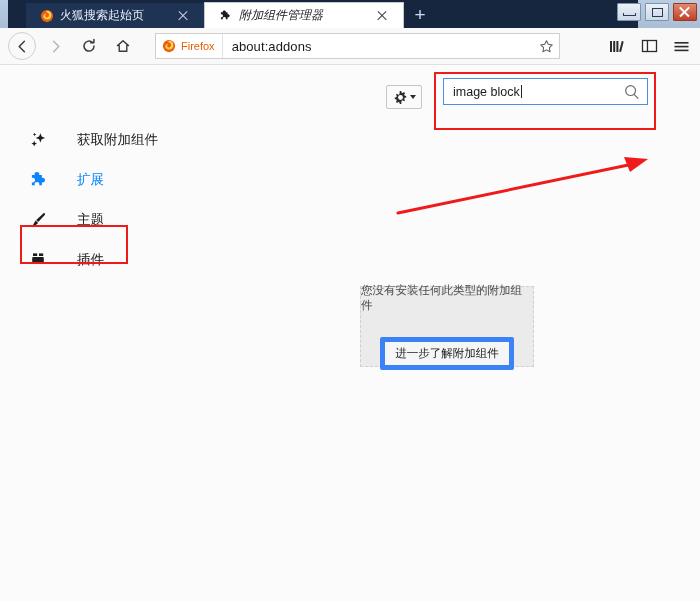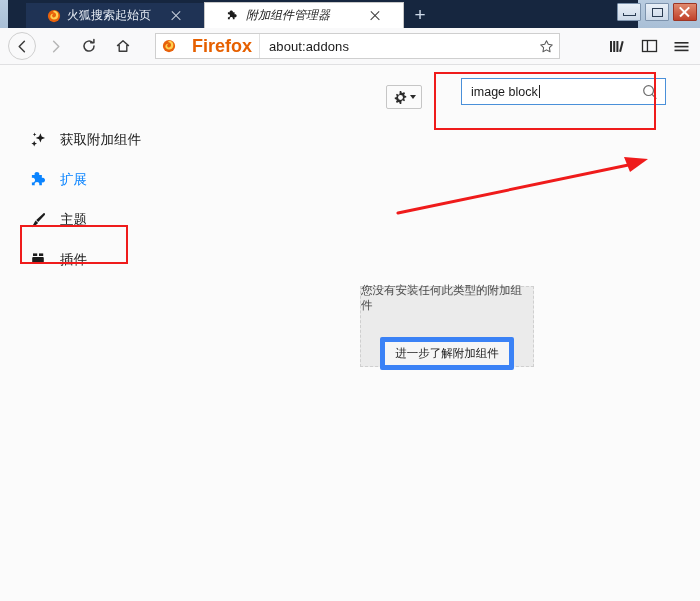--- a/index.html
+++ b/index.html
@@ -12,21 +12,21 @@
   .titlebar{
     position:absolute;left:0;top:0;width:700px;height:28px;
     background:linear-gradient(#b9cce0,#a9bfd6);
   }
   .tabstrip{
     position:absolute;left:8px;top:0;width:630px;height:28px;
     background:#16263f;
   }
   .tab{
     position:absolute;top:3px;height:25px;box-sizing:border-box;
-    display:flex;align-items:center;padding:0 21px;font-size:12px;
+    display:flex;align-items:center;padding:0 14px;font-size:12px;
   }
   .tab-inactive{
     left:18px;width:178px;background:#1f3355;color:#e8eef6;
   }
   .tab-active{
     left:196px;width:200px;background:#ffffff;color:#1a1a1a;
     border-top:1px solid #c8c8c8;border-left:1px solid #c8c8c8;border-right:1px solid #c8c8c8;
     top:2px;height:26px;font-style:italic;
   }
   .tab-favicon{width:14px;height:14px;margin-right:6px;flex:0 0 14px;display:block;}
@@ -57,52 +57,52 @@
     border-bottom:1px solid #e0e0e2;display:flex;align-items:center;
   }
   .navicon{width:30px;height:28px;margin-left:4px;display:flex;align-items:center;justify-content:center;color:#3b3b3b;}
   .navicon.back{margin-left:8px;border:1px solid #cfcfcf;border-radius:50%;width:26px;height:26px;}
   .navicon.dim{color:#b6b6b6;}
   .urlbar{
     position:absolute;left:155px;top:33px;width:405px;height:26px;box-sizing:border-box;
     background:#fff;border:1px solid #cfcfcf;display:flex;align-items:center;
   }
   .identity{display:flex;align-items:center;height:100%;padding:0 7px 0 6px;border-right:1px solid #e2e2e2;}
-  .identity-label{color:#e66000;font-size:18px;margin-left:16px;font-weight:700;}
+  .identity-label{color:#e66000;font-size:11px;margin-left:5px;font-weight:400;}
   .urltext{flex:1 1 auto;font-size:13px;color:#1a1a1a;padding-left:9px;letter-spacing:.1px;}
   .starbtn{width:26px;height:100%;display:flex;align-items:center;justify-content:center;color:#5a5a5a;}
   .toolbar-right{position:absolute;right:4px;top:32px;display:flex;align-items:center;gap:2px;}
   .tbicon{width:30px;height:28px;display:flex;align-items:center;justify-content:center;color:#2b2b2b;}
   
   .content{position:absolute;left:0;top:65px;width:700px;height:536px;background:#fbfbfb;}
   .search-wrap{position:absolute;left:434px;top:7px;width:222px;height:58px;}
   .search-anno{
     position:absolute;left:0;top:0;width:222px;height:58px;box-sizing:border-box;
     border:2px solid #ef1b1b;
   }
   .gear-btn{
     position:absolute;left:-48px;top:13px;width:36px;height:24px;box-sizing:border-box;
     border:1px solid #c6c6c6;background:#fbfbfb;border-radius:2px;
     display:flex;align-items:center;justify-content:center;gap:2px;color:#2b2b2b;
   }
   .caret{width:0;height:0;border-left:3px solid transparent;border-right:3px solid transparent;border-top:4px solid #2b2b2b;}
   .search-box{
     position:absolute;left:9px;top:6px;width:205px;height:27px;box-sizing:border-box;
-    background:#fff;border:1px solid #4a90d9;display:flex;align-items:center;padding:0 6px 0 9px;margin-left:18px;
+    background:#fff;border:1px solid #4a90d9;display:flex;align-items:center;padding:0 6px 0 9px;
   }
   .search-text{font-size:12.5px;color:#1a1a1a;flex:1 1 auto;position:relative;}
   .caret-bar{display:inline-block;width:1px;height:13px;background:#222;vertical-align:-2px;margin-left:1px;}
   .search-mag{width:18px;height:18px;color:#6c6c6c;flex:0 0 18px;}
   
   .arrow-svg{position:absolute;left:380px;top:80px;width:290px;height:75px;pointer-events:none;}
   
   .sidebar{position:absolute;left:0;top:55px;width:200px;}
   .side-item{
     position:relative;display:flex;align-items:center;height:40px;padding-left:28px;
-    font-size:13.5px;color:#1a1a1a;box-sizing:border-box;
+    font-size:13.5px;color:#1a1a1a;box-sizing:border-box;gap:17px;
   }
   .side-item .s-icon{width:22px;height:22px;margin-right:10px;flex:0 0 22px;display:flex;align-items:center;justify-content:center;}
   .side-item.selected{color:#0a84ff;}
   .side-anno{
     position:absolute;left:20px;top:160px;width:108px;height:39px;box-sizing:border-box;
     border:2px solid #ef1b1b;
   }
   
   .empty-box{
     position:absolute;left:360px;top:221px;width:174px;height:81px;box-sizing:border-box;

